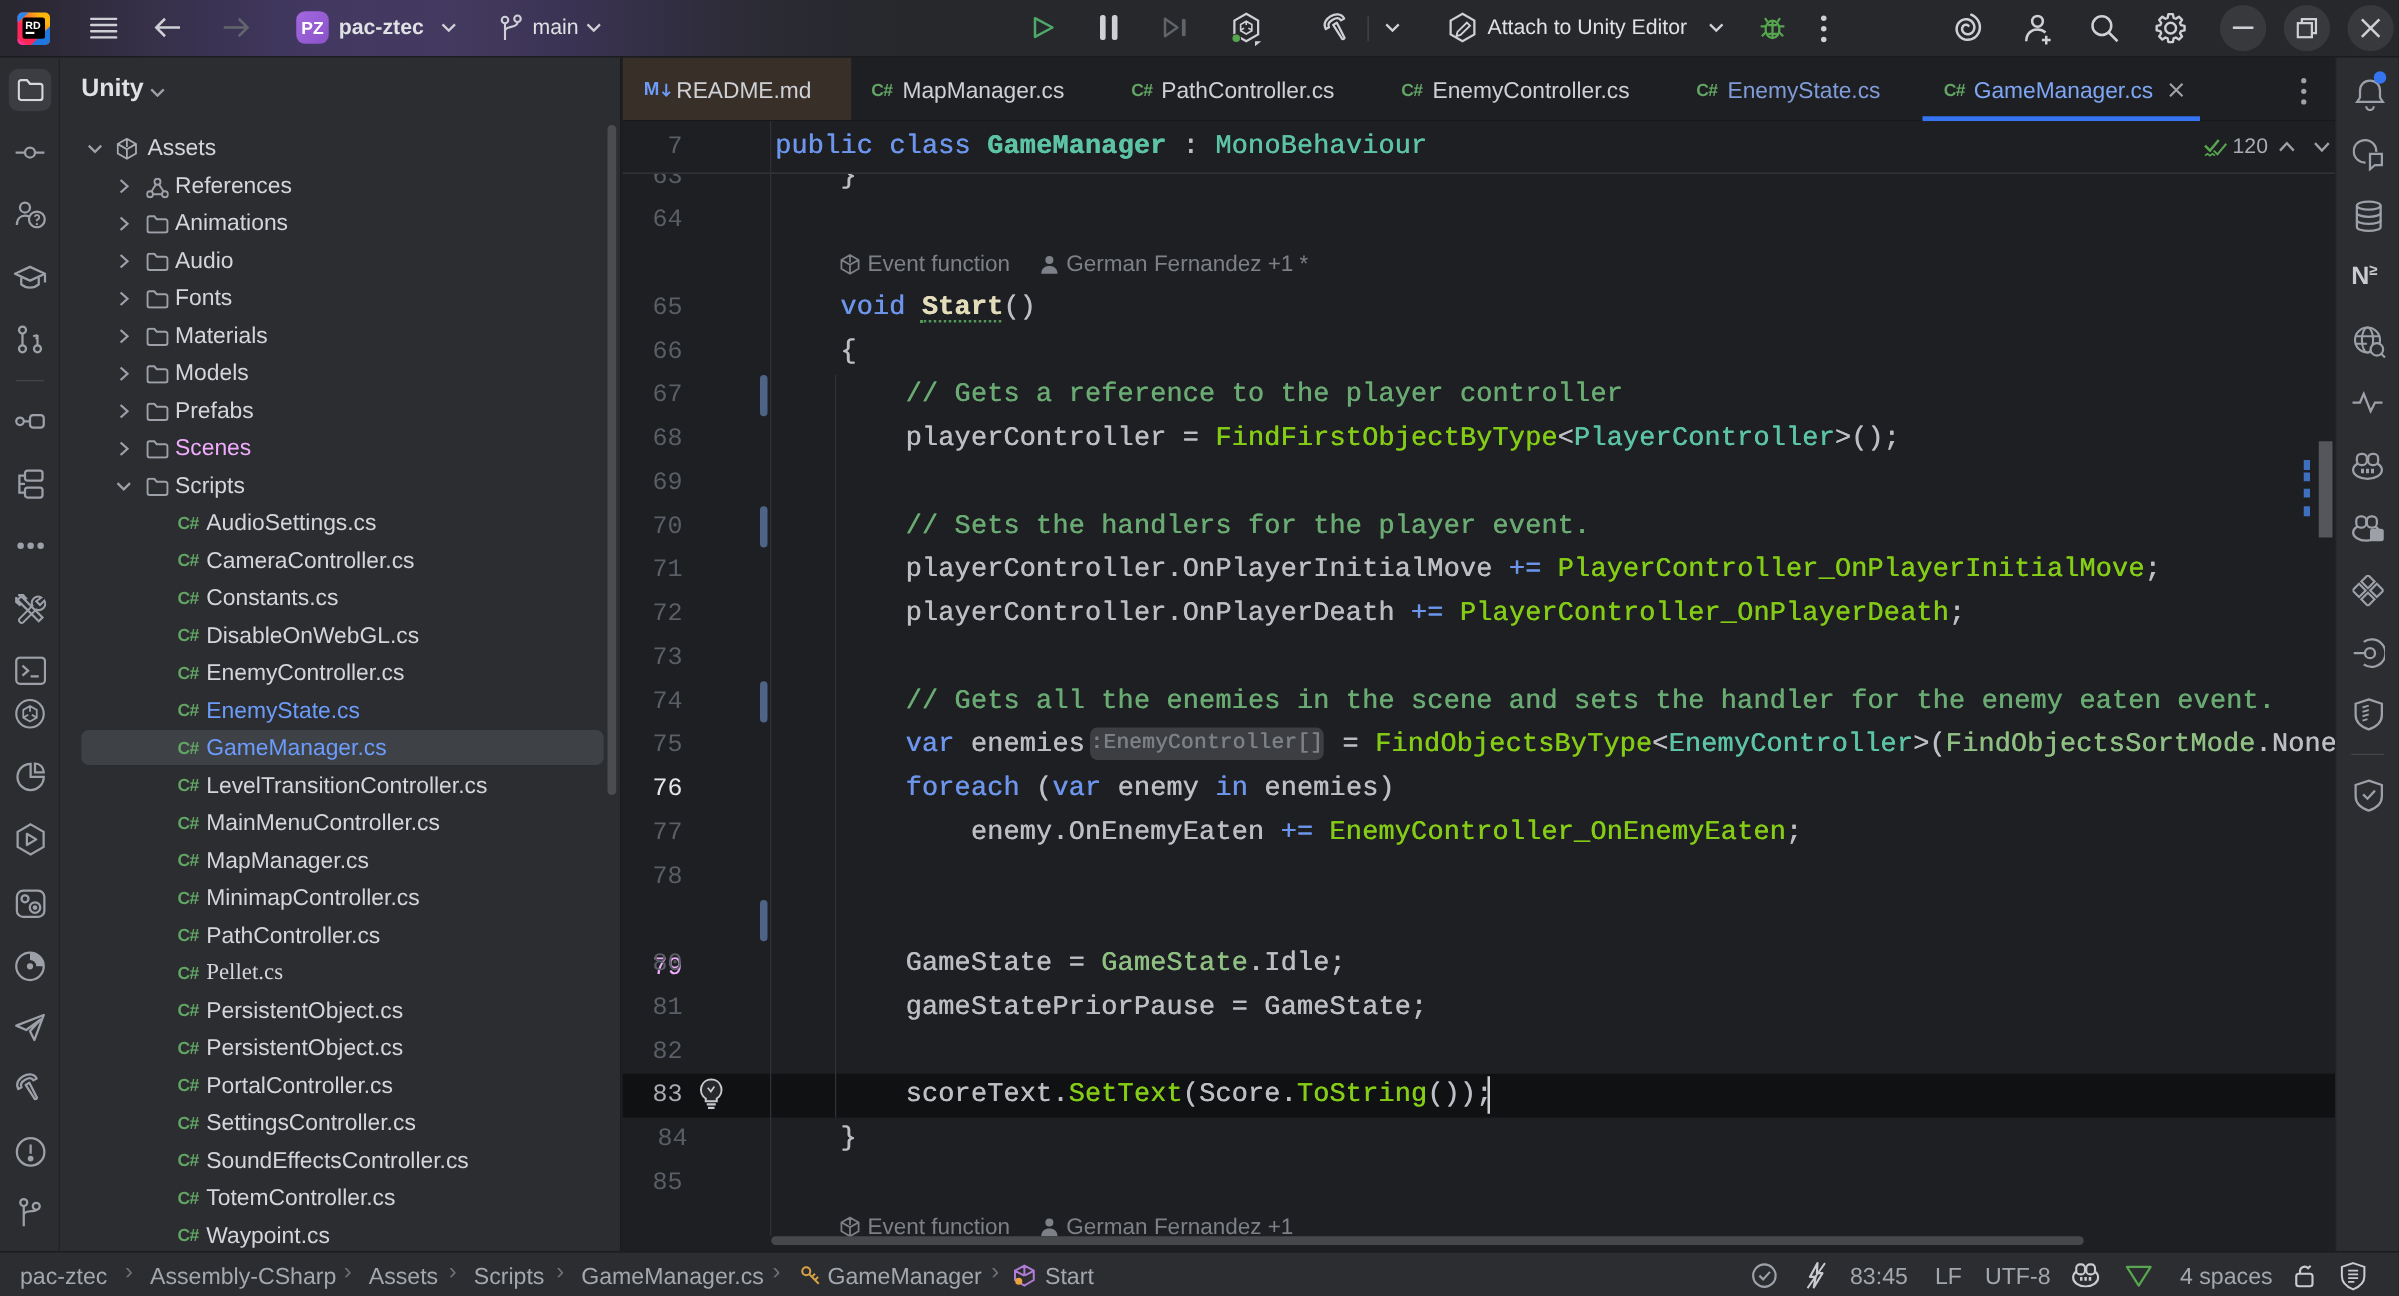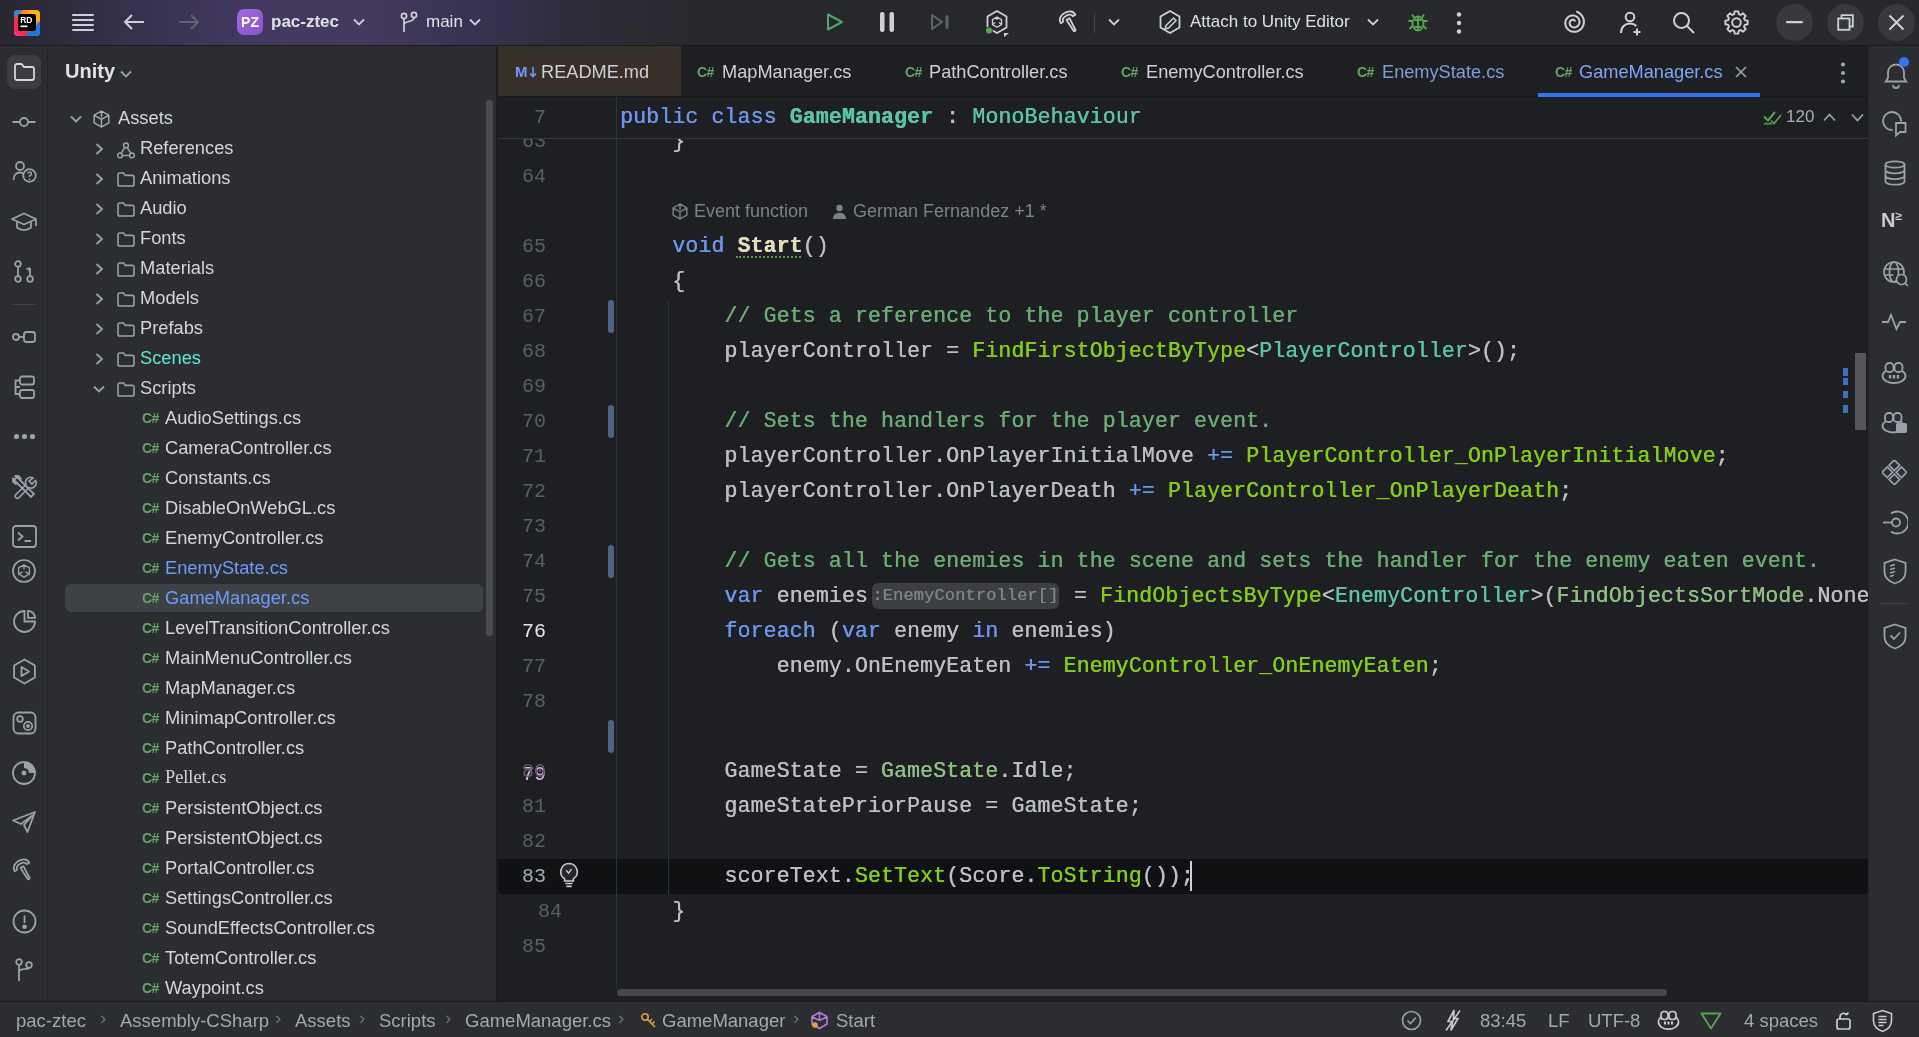--- a/index.html
+++ b/index.html
@@ -317,21 +317,21 @@
   <svg class="abs" style="left:69px;top:276px" width="18" height="15" viewBox="0 0 18 15" fill="none" stroke="#9da0a8" stroke-width="1.6">
         <path d="M1 2.8 a1.8 1.8 0 0 1 1.8-1.8 h3.6 l2 2.4 H15.2 a1.8 1.8 0 0 1 1.8 1.8 v7 a1.8 1.8 0 0 1 -1.8 1.8 H2.8 a1.8 1.8 0 0 1 -1.8-1.8 Z"></path>
       </svg>
   <div class="abs" style="left:92px;top:271px;font-size:18.3px;color:#d3d5da;">Prefabs</div>
   <svg class="abs" style="left:46px;top:306px" width="10" height="14" viewBox="0 0 10 14" fill="none" stroke="#9da0a8" stroke-width="1.8">
         <path d="M2.5 2 L8 7 L2.5 12"></path>
       </svg>
   <svg class="abs" style="left:69px;top:306px" width="18" height="15" viewBox="0 0 18 15" fill="none" stroke="#9da0a8" stroke-width="1.6">
         <path d="M1 2.8 a1.8 1.8 0 0 1 1.8-1.8 h3.6 l2 2.4 H15.2 a1.8 1.8 0 0 1 1.8 1.8 v7 a1.8 1.8 0 0 1 -1.8 1.8 H2.8 a1.8 1.8 0 0 1 -1.8-1.8 Z"></path>
       </svg>
-  <div class="abs" style="left:92px;top:301px;font-size:18.3px;color:#5eead4;">Scenes</div>
+  <div class="abs" style="left:92px;top:301px;font-size:18.3px;color:#f0abfc;">Scenes</div>
   <svg class="abs" style="left:44px;top:338px" width="14" height="10" viewBox="0 0 14 10" fill="none" stroke="#9da0a8" stroke-width="1.8">
         <path d="M2 2.5 L7 7.5 L12 2.5"></path>
       </svg>
   <svg class="abs" style="left:69px;top:336px" width="18" height="15" viewBox="0 0 18 15" fill="none" stroke="#9da0a8" stroke-width="1.6">
         <path d="M1 2.8 a1.8 1.8 0 0 1 1.8-1.8 h3.6 l2 2.4 H15.2 a1.8 1.8 0 0 1 1.8 1.8 v7 a1.8 1.8 0 0 1 -1.8 1.8 H2.8 a1.8 1.8 0 0 1 -1.8-1.8 Z"></path>
       </svg>
   <div class="abs" style="left:92px;top:331px;font-size:18.3px;color:#d3d5da;">Scripts</div>
   <span class="abs" style="left:94px;top:364px;font-size:14px;font-weight:bold;color:#62a565;letter-spacing:-0.5px;">C#</span>
   <div class="abs" style="left:117px;top:361px;font-size:18.3px;color:#d3d5da;">AudioSettings.cs</div>
   <span class="abs" style="left:94px;top:394px;font-size:14px;font-weight:bold;color:#62a565;letter-spacing:-0.5px;">C#</span>
@@ -423,21 +423,21 @@
 <div class="ln" style="left:0;top:498px;color:#5a5e66;">74</div>
 <div class="ln" style="left:0;top:533px;color:#5a5e66;">75</div>
 <div class="ln" style="left:0;top:568px;color:#e5e5e5;">76</div>
 <div class="ln" style="left:0;top:603px;color:#5a5e66;">77</div>
 <div class="ln" style="left:0;top:638px;color:#5a5e66;">78</div>
 <div class="ln" style="left:0;top:711px;color:#f0abfc;">79</div>
 <div class="ln" style="left:0;top:708px;color:#5a5e66;">80</div>
 <div class="ln" style="left:0;top:743px;color:#5a5e66;">81</div>
 <div class="ln" style="left:0;top:778px;color:#5a5e66;">82</div>
 <div class="ln" style="left:0;top:813px;color:#a9abb2;">83</div>
-<div class="ln" style="left:16px;top:848px;color:#5a5e66;">84</div>
+<div class="ln" style="left:4px;top:848px;color:#5a5e66;">84</div>
 <div class="ln" style="left:0;top:883px;color:#5a5e66;">85</div>
 <div class="cl" style="top:78px;">    }</div>
 <div class="cl" style="top:113px;"></div>
 <div class="cl" style="top:183px;">    <span class="kw">void</span> <span style="color:#e3dcba;font-weight:bold;">Start</span>()</div>
 <div class="abs" style="left:238px;top:210px;width:65px;height:0;border-top:2px dotted #51985a;"></div>
 <div class="cl" style="top:218px;">    {</div>
 <div class="cl" style="top:253px;"><span class="com">        // Gets a reference to the player controller</span></div>
 <div class="cl" style="top:288px;">        playerController = <span class="kh">FindFirstObjectByType</span>&lt;<span class="teal">PlayerController</span>&gt;();</div>
 <div class="cl" style="top:323px;"></div>
 <div class="cl" style="top:358px;"><span class="com">        // Sets the handlers for the player event.</span></div>
@@ -454,20 +454,26 @@
 <div class="cl" style="top:813px;">        scoreText.<span class="kh">SetText</span>(Score.<span class="kh">ToString</span>());</div>
 <div class="cl" style="top:848px;">    }</div>
 <div class="cl" style="top:883px;"></div>
 <div class="cl" style="top:533px;">        <span class="kw">var</span> enemies<span style="display:inline-block;width:187px;height:26px;background:#3c3e42;border-radius:6px;margin:0 2px 0 4px;vertical-align:middle;font-family:'Liberation Mono',monospace;font-size:17px;color:#7d8187;line-height:25px;text-align:center;">:EnemyController[]</span> = <span class="kh">FindObjectsByType</span>&lt;<span class="teal">EnemyController</span>&gt;(<span class="enum">FindObjectsSortMode</span>.None</div>
 <div class="anno" style="left:174px;top:148px;"><svg width="16" height="17" viewBox="0 0 17 18" fill="none" stroke="#7d8187" stroke-width="1.5" style="margin-right:6px;">
         <path d="M8.5 1 L15.8 5.2 V12.8 L8.5 17 L1.2 12.8 V5.2 Z M8.5 1 V7.5 M1.4 5.3 L8.5 9.4 M15.6 5.3 L8.5 9.4 M8.5 17 V9.4"></path>
       </svg>Event function<svg width="15" height="16" viewBox="0 0 15 16" fill="#7d8187" style="margin:0 6px 0 24px;">
         <circle cx="7.5" cy="4" r="3.2"></circle>
         <path d="M1 15 c0-4.2 2.9-6.3 6.5-6.3 s6.5 2.1 6.5 6.3 Z"></path>
       </svg>German Fernandez +1 *</div>
+<div class="anno" style="left:174px;top:918px;"><svg width="16" height="17" viewBox="0 0 17 18" fill="none" stroke="#7d8187" stroke-width="1.5" style="margin-right:6px;">
+        <path d="M8.5 1 L15.8 5.2 V12.8 L8.5 17 L1.2 12.8 V5.2 Z M8.5 1 V7.5 M1.4 5.3 L8.5 9.4 M15.6 5.3 L8.5 9.4 M8.5 17 V9.4"></path>
+      </svg>Event function<svg width="15" height="16" viewBox="0 0 15 16" fill="#7d8187" style="margin:0 6px 0 24px;">
+        <circle cx="7.5" cy="4" r="3.2"></circle>
+        <path d="M1 15 c0-4.2 2.9-6.3 6.5-6.3 s6.5 2.1 6.5 6.3 Z"></path>
+      </svg>German Fernandez +1</div>
 <svg class="abs" style="left:59px;top:816px" width="24" height="27" viewBox="0 0 24 27" fill="none">
 <path d="M12 1.5 a8.3 8.3 0 0 1 4.4 15.3 l0 2.2 h-8.8 l0 -2.2 A8.3 8.3 0 0 1 12 1.5 Z" stroke="#c8cad0" stroke-width="1.6" fill="#26282b"></path>
 <path d="M8.4 21.5 h7.2 M9.4 24.3 h5.2" stroke="#c8cad0" stroke-width="1.7"></path>
 <path d="M9.2 8.2 l2.5 3 l2.8 -4" stroke="#c8cad0" stroke-width="1.4"></path>
 </svg>
 <div class="abs" style="left:692px;top:815px;width:2px;height:30px;background:#ced0d6;"></div>
 <div class="abs" style="left:1357px;top:307px;width:11px;height:77px;background:#54565b;"></div>
 <div class="abs" style="left:1345px;top:322px;width:5px;height:7.5px;background:#3f6fbf;"></div>
 <div class="abs" style="left:1345px;top:331.5px;width:5px;height:7.5px;background:#3f6fbf;"></div>
 <div class="abs" style="left:1345px;top:344.5px;width:5px;height:7.5px;background:#3f6fbf;"></div>

